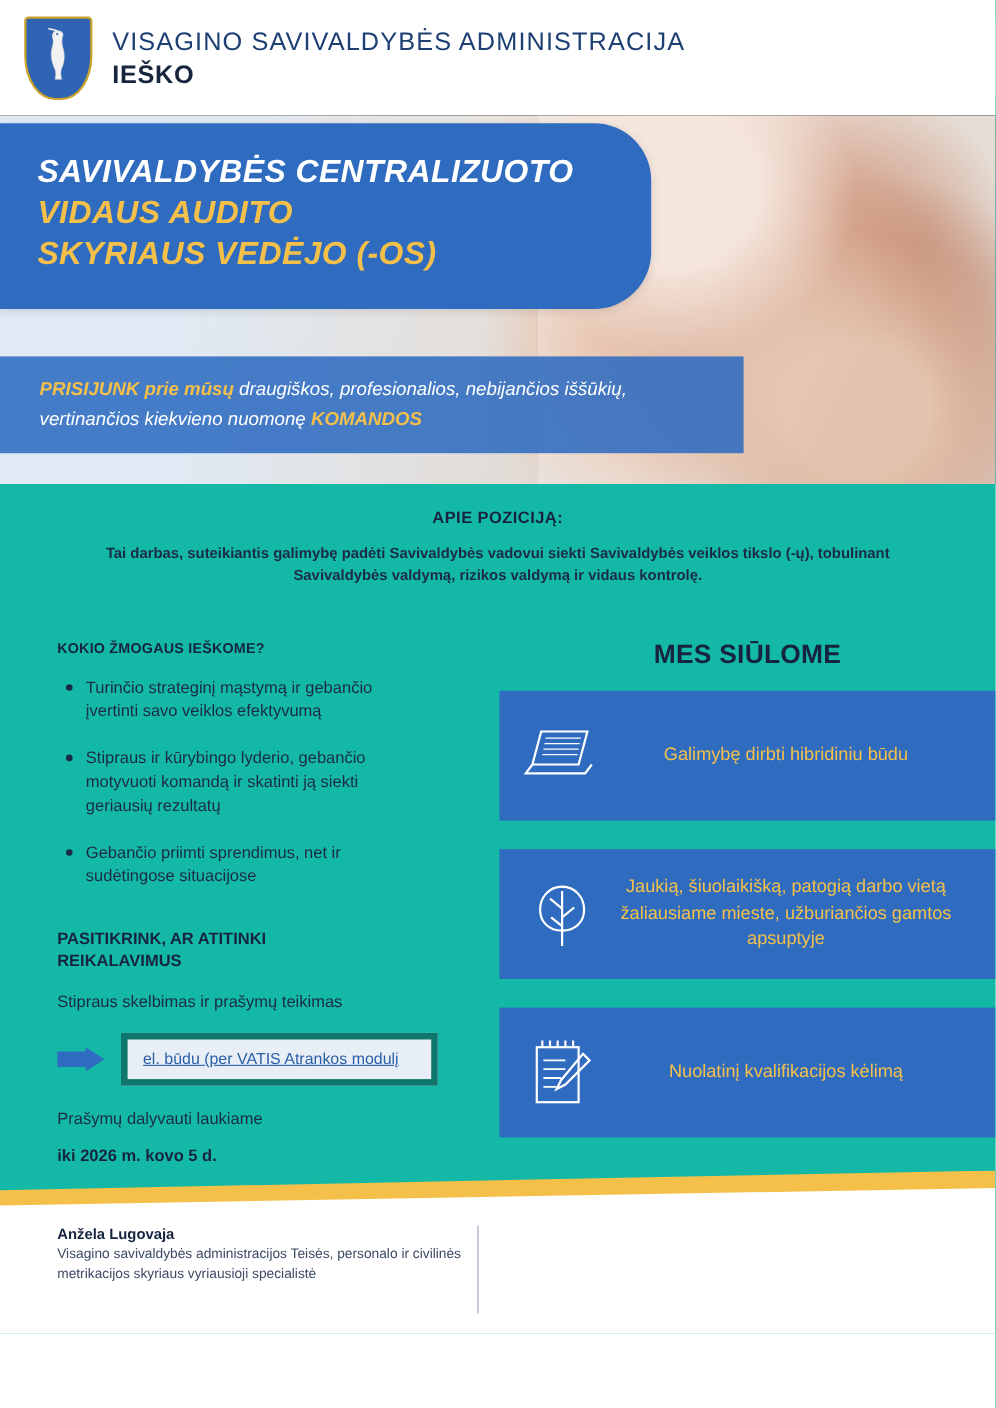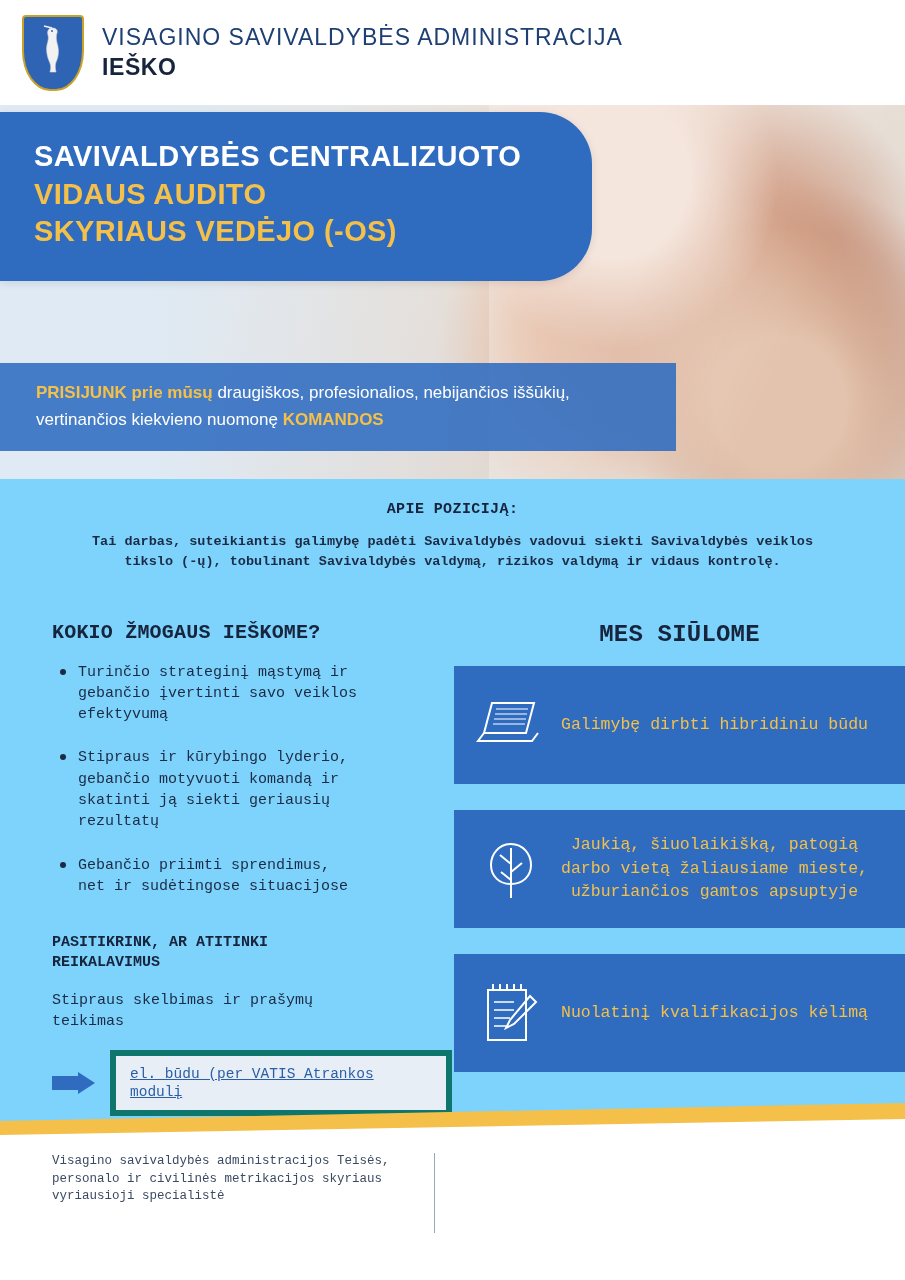--- a/index.html
+++ b/index.html
@@ -56,23 +56,24 @@
     font-size: 23px;
     letter-spacing: 0.6px;
     color: #16243d;
     font-weight: bold;
     margin-top: 4px;
   }
 
   
   .hero {
     position: relative;
-    height: 374px;
+    height: 335px;
     overflow: hidden;
     background: #000000;
+    font-style: italic;
   }
   .hero-photo {
     position: absolute;
     inset: 0;
     background:
       radial-gradient(circle at 74% 52%, #d8a98f 0 9%, rgba(216,169,143,0) 26%),
       radial-gradient(circle at 82% 40%, #c98f74 0 7%, rgba(201,143,116,0) 24%),
       radial-gradient(circle at 66% 66%, #e6bba0 0 8%, rgba(230,187,160,0) 25%),
       radial-gradient(circle at 88% 70%, #b9795e 0 6%, rgba(185,121,94,0) 22%),
       radial-gradient(circle at 70% 30%, #f0d9c9 0 10%, rgba(240,217,201,0) 30%),
@@ -121,25 +122,24 @@
     background: rgba(47,108,192,0.88);
     padding: 16px 26px 18px 36px;
     color: #ffffff;
     font-size: 17px;
     line-height: 1.6;
   }
   .subtitle-band .hl { color: #f4c04a; font-weight: bold; }
 
   
   .body-wrap {
-    background: #7dd3fc;
+    background: #14b8a6;
     padding: 22px 0 0 0;
     min-height: 772px;
     position: relative;
-    font-family: Liberation Mono, monospace;
   }
   .about-title {
     text-align: center;
     font-size: 15px;
     font-weight: bold;
     color: #16243d;
     letter-spacing: 0.4px;
     margin-bottom: 14px;
   }
   .about-text {
@@ -153,21 +153,21 @@
 
   .cols {
     display: flex;
     margin-top: 48px;
     padding-left: 52px;
   }
   .col-left { width: 400px; flex: 0 0 auto; }
   .col-right { flex: 1 1 auto; padding-left: 2px; }
 
   .h2 {
-    font-size: 20px;
+    font-size: 13px;
     font-weight: bold;
     color: #16243d;
     letter-spacing: 0.2px;
     margin-bottom: 18px;
   }
   .h2-right {
     font-size: 24px;
     font-weight: bold;
     color: #16243d;
     text-align: center;
@@ -402,18 +402,19 @@
         <div class="otext">Nuolatinį kvalifikacijos kėlimą</div>
       </div>
     </div>
   </div>
 
   <div class="footer-shape">
     <div class="footer-yellow"></div>
     <div class="footer-white"></div>
     <div class="footer-inner">
       <div class="f-left">
+        <div class="f-name">Anžela Lugovaja</div>
         <div class="f-role">Visagino savivaldybės administracijos Teisės, personalo ir civilinės metrikacijos skyriaus vyriausioji specialistė</div>
       </div>
       <div class="f-divider"></div>
     </div>
   </div>
 </div>
 
 </body></html>

